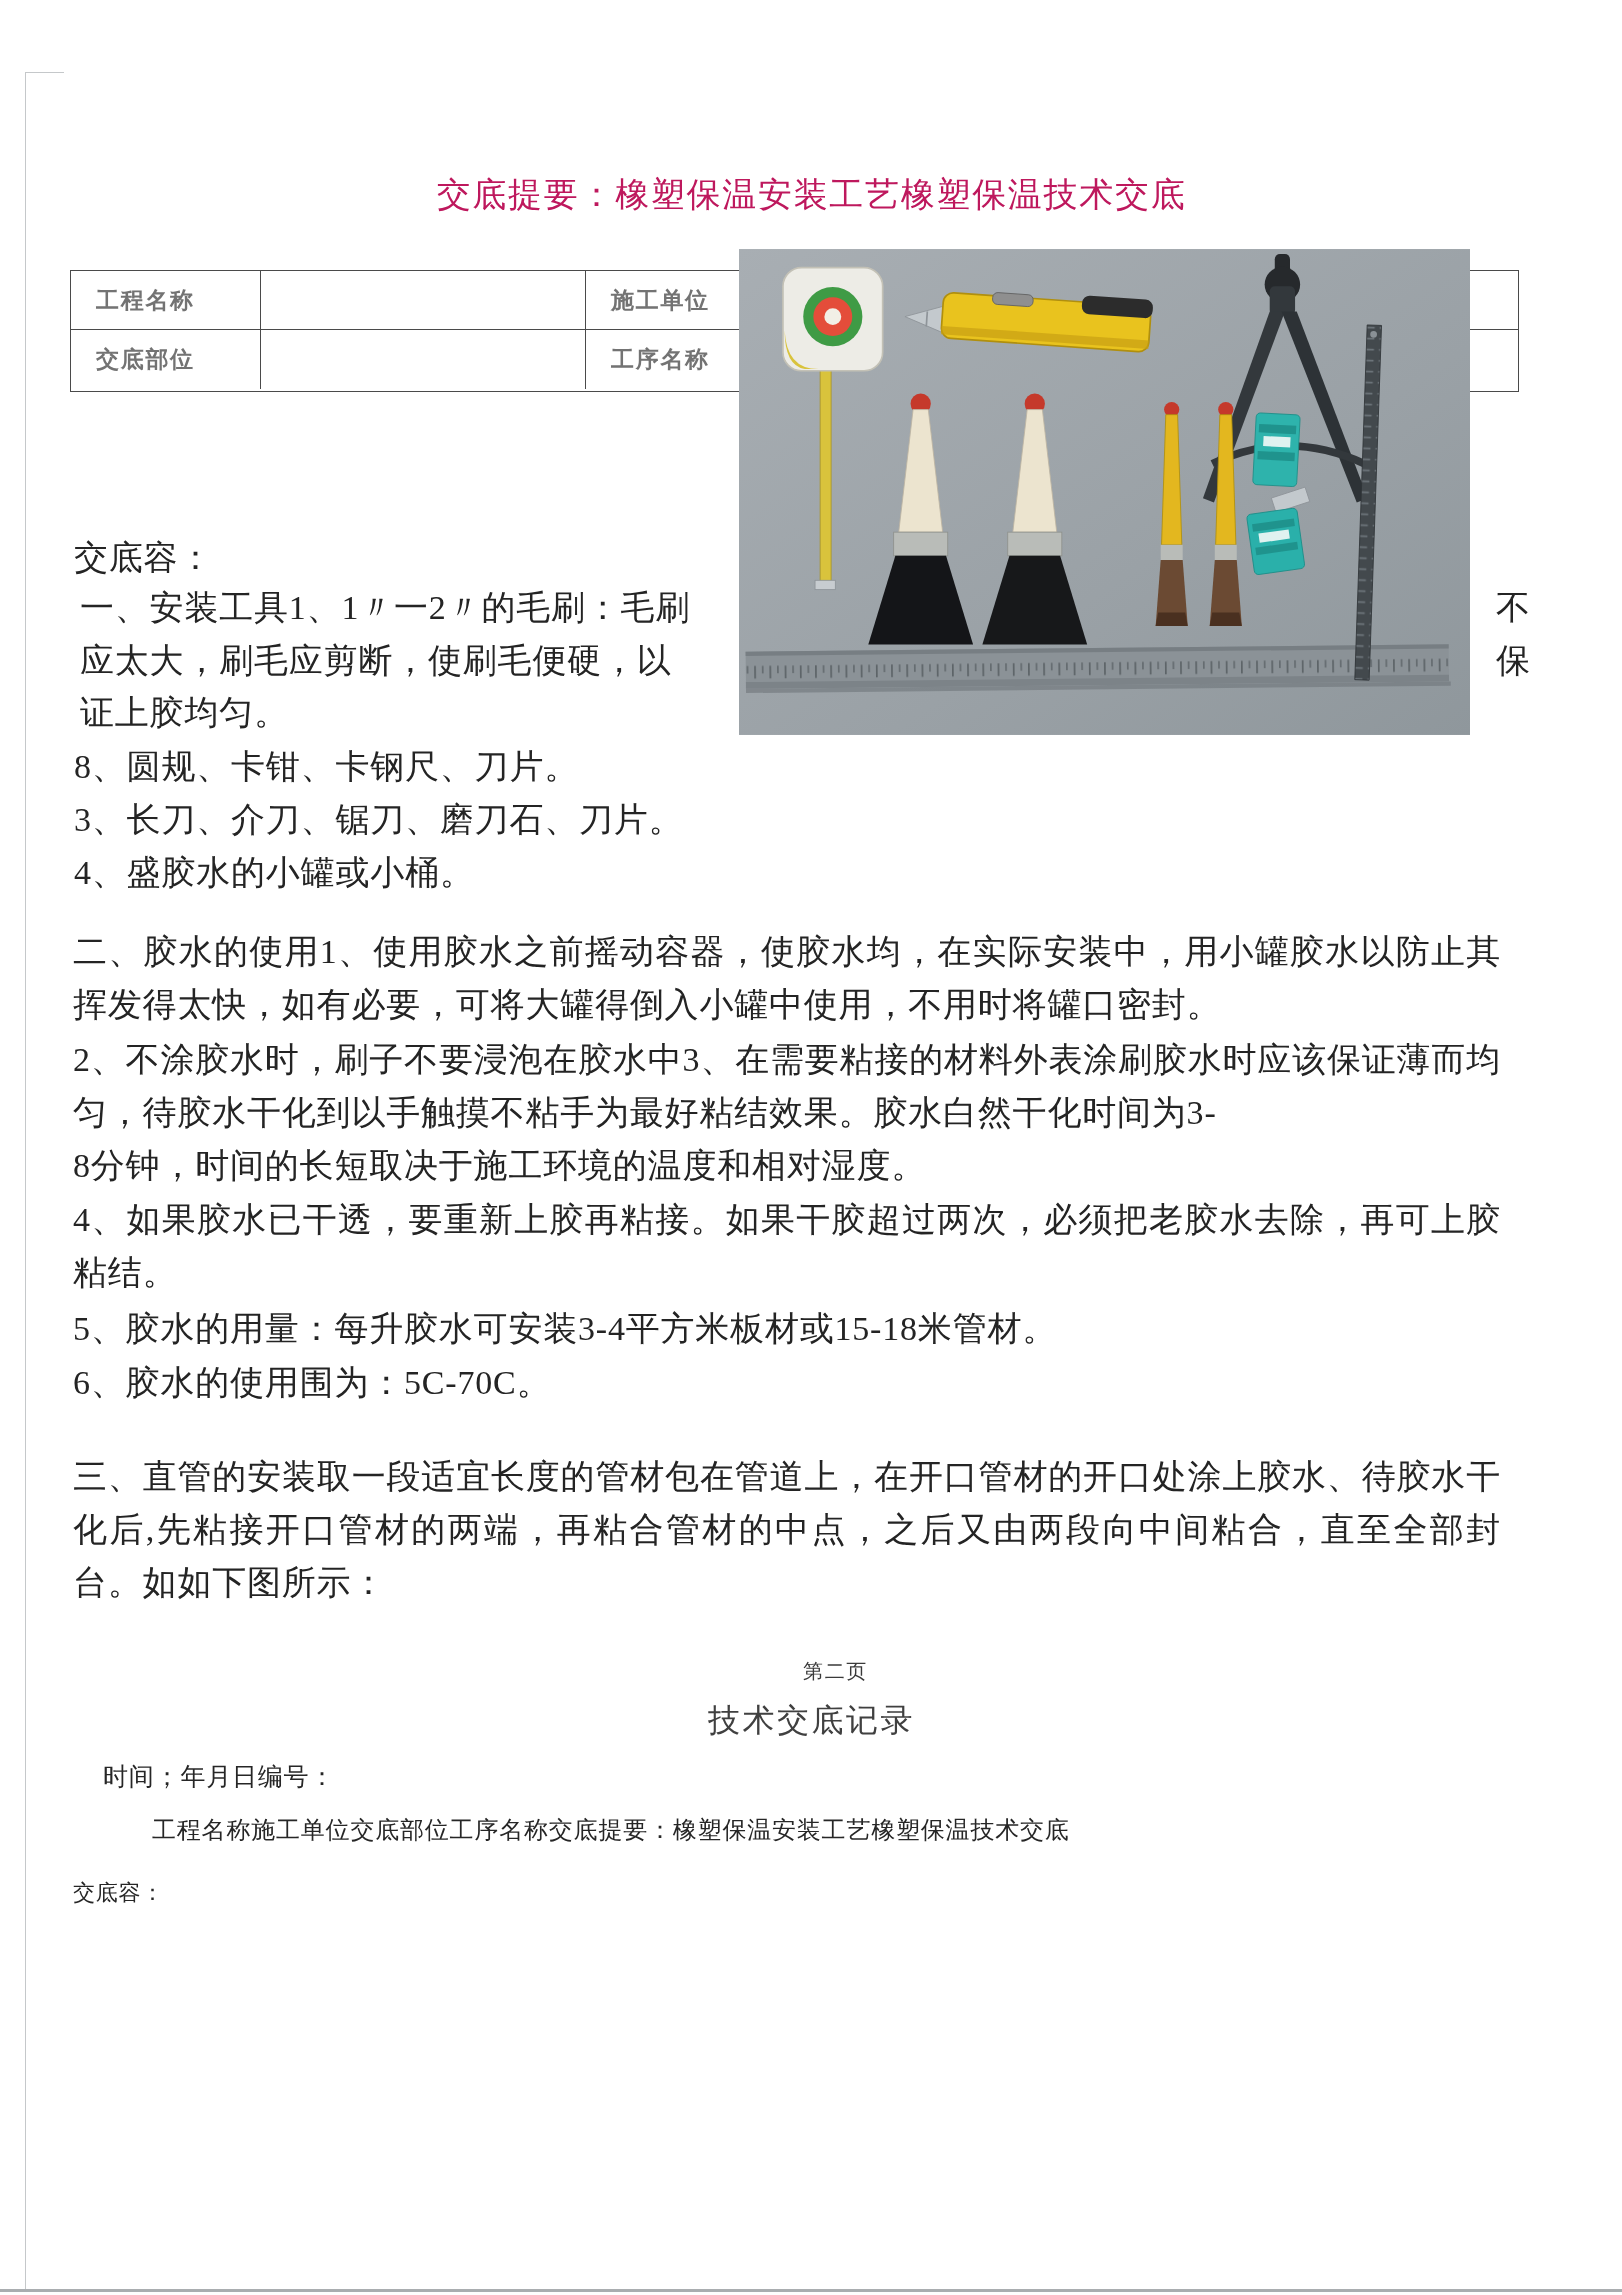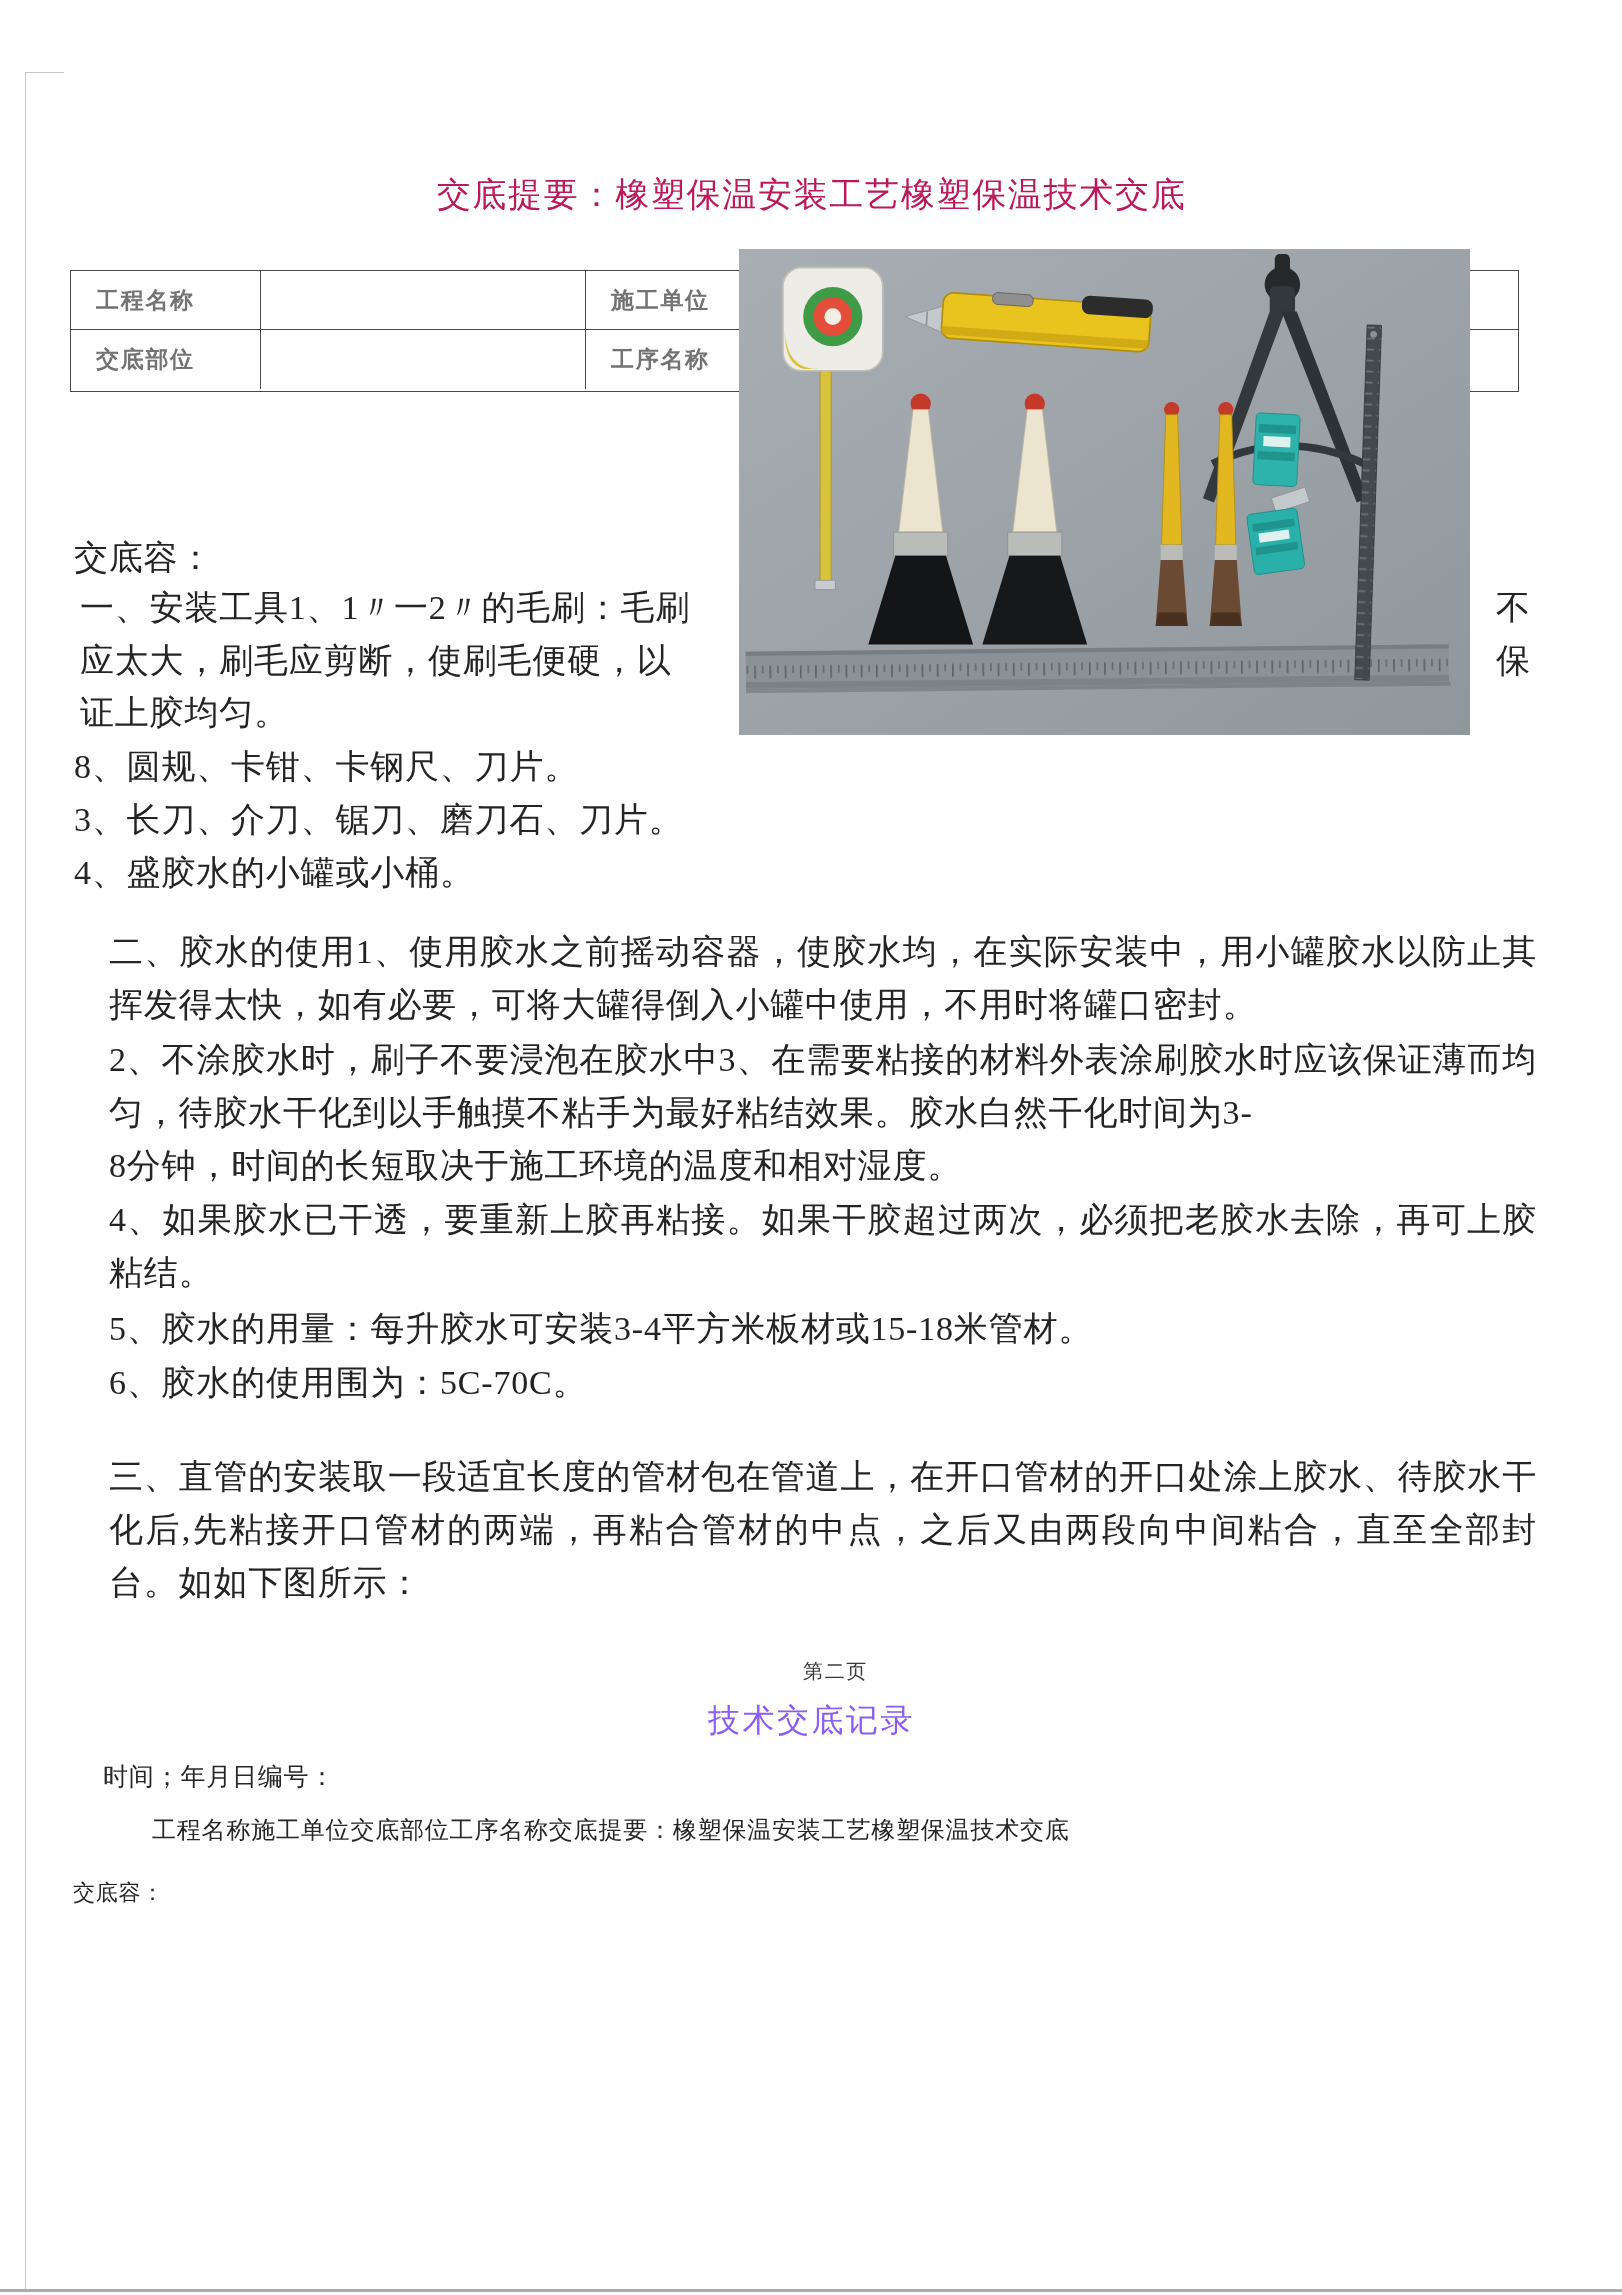--- a/index.html
+++ b/index.html
@@ -29,21 +29,21 @@
     font-size:23px; color:#737373; letter-spacing:1.7px;font-weight:bold; }
   .header-table > div:nth-child(4n) { border-right:none; }
   .header-table > div:nth-child(n+5) { border-bottom:none; }
 
   
   .tools-photo { left:739px; top:249px; width:731px; height:486px; z-index:5; }
   .tools-photo svg { display:block; }
 
   
   .body-text { font-size:34px; line-height:53px; letter-spacing:0.8px; color:#242424; }
-  .para { left:73px; width:1428px; text-align:justify;margin-left:36px; }
+  .para { left:73px; width:1428px; text-align:justify; }
   .line { white-space:nowrap; }
 
   .t-heading   { left:74px;  top:531px; }
   .t-line1     { left:80px;  top:581px; }
   .t-line2     { left:80px;  top:634px; }
   .t-line3     { left:80px;  top:686px;font-family:Liberation Serif, serif; }
   .t-item2     { left:74px;  top:740px; }
   .t-item3     { left:74px;  top:793px; }
   .t-item4     { left:74px;  top:846px; }
   .t-ovf1      { left:1496px; top:581px; }
@@ -52,21 +52,21 @@
   .p-glue1 { top:925px; }
   .p-glue2 { top:1033px; }
   .p-glue3 { top:1139px; }
   .p-glue4 { top:1193px; }
   .p-glue5 { top:1302px; }
   .p-glue6 { top:1356px; }
   .p-pipe  { top:1450px; }
 
   
   .f-pagelabel { left:0; top:1658px; width:100%; text-align:center; font-size:20px; color:#3a3a3a; letter-spacing:1.7px;padding-left:24px; }
-  .f-rectitle  { left:0; top:1699px; width:100%; text-align:center; font-size:32px; color:#8b5cf6; letter-spacing:2.5px; }
+  .f-rectitle  { left:0; top:1699px; width:100%; text-align:center; font-size:32px; color:#404040; letter-spacing:2.5px; }
   .f-meta      { left:73px; top:1760px; font-size:25px; letter-spacing:0.8px;margin-left:30px; }
   .f-summary   { left:152px; top:1814px; font-size:24px; letter-spacing:0.8px;text-align:center; }
   .f-heading   { left:73px; top:1878px; font-size:22px; letter-spacing:0.8px; }
 
   
   .edge-left   { left:25px; top:72px; width:0.8px; height:2217px; background:#c5c8ca; }
   .edge-topseg { left:25px; top:72px; width:39px; height:0.8px; background:#c5c8ca; }
   .edge-bottom { left:0; top:2289px; width:1623px; height:2.5px; background:#a9adb0; }
 </style>
 </head>

